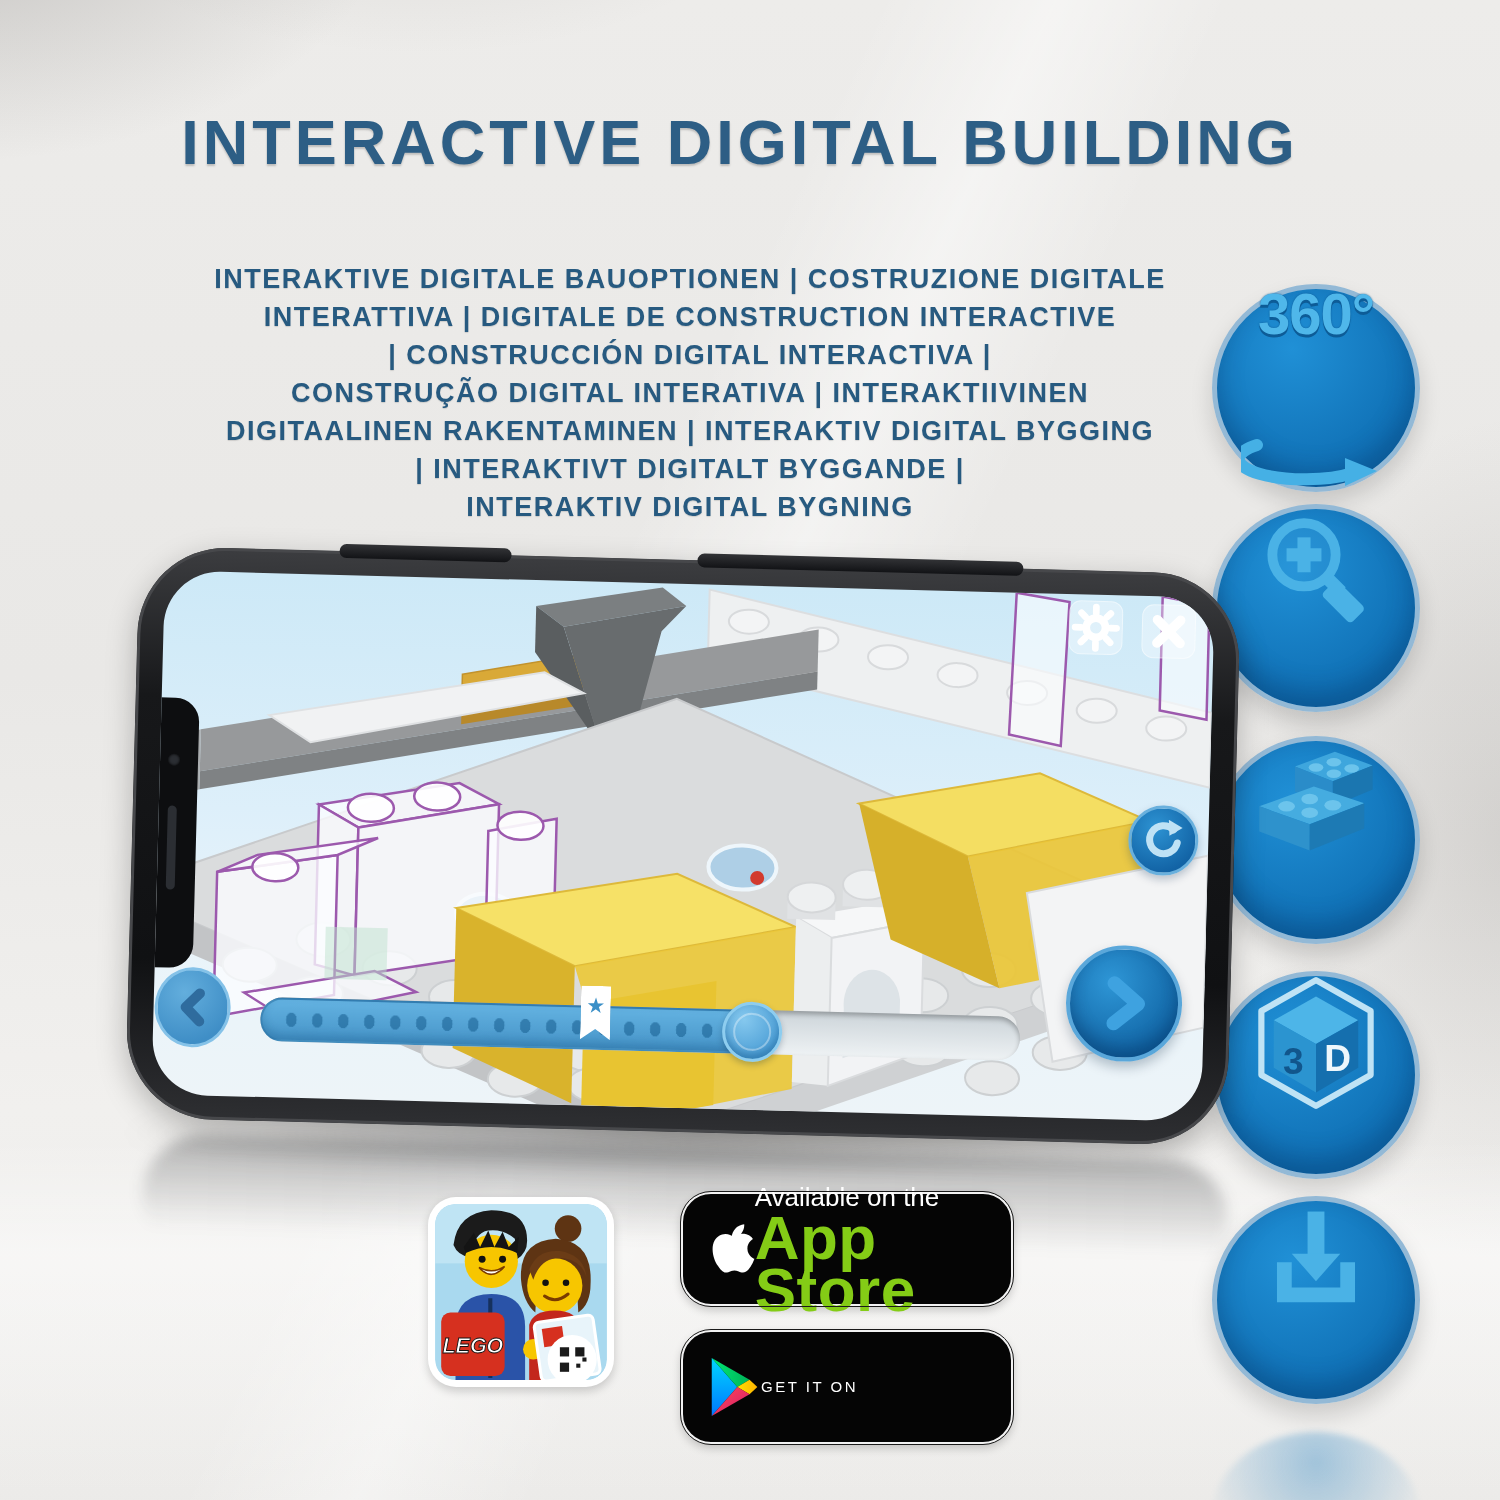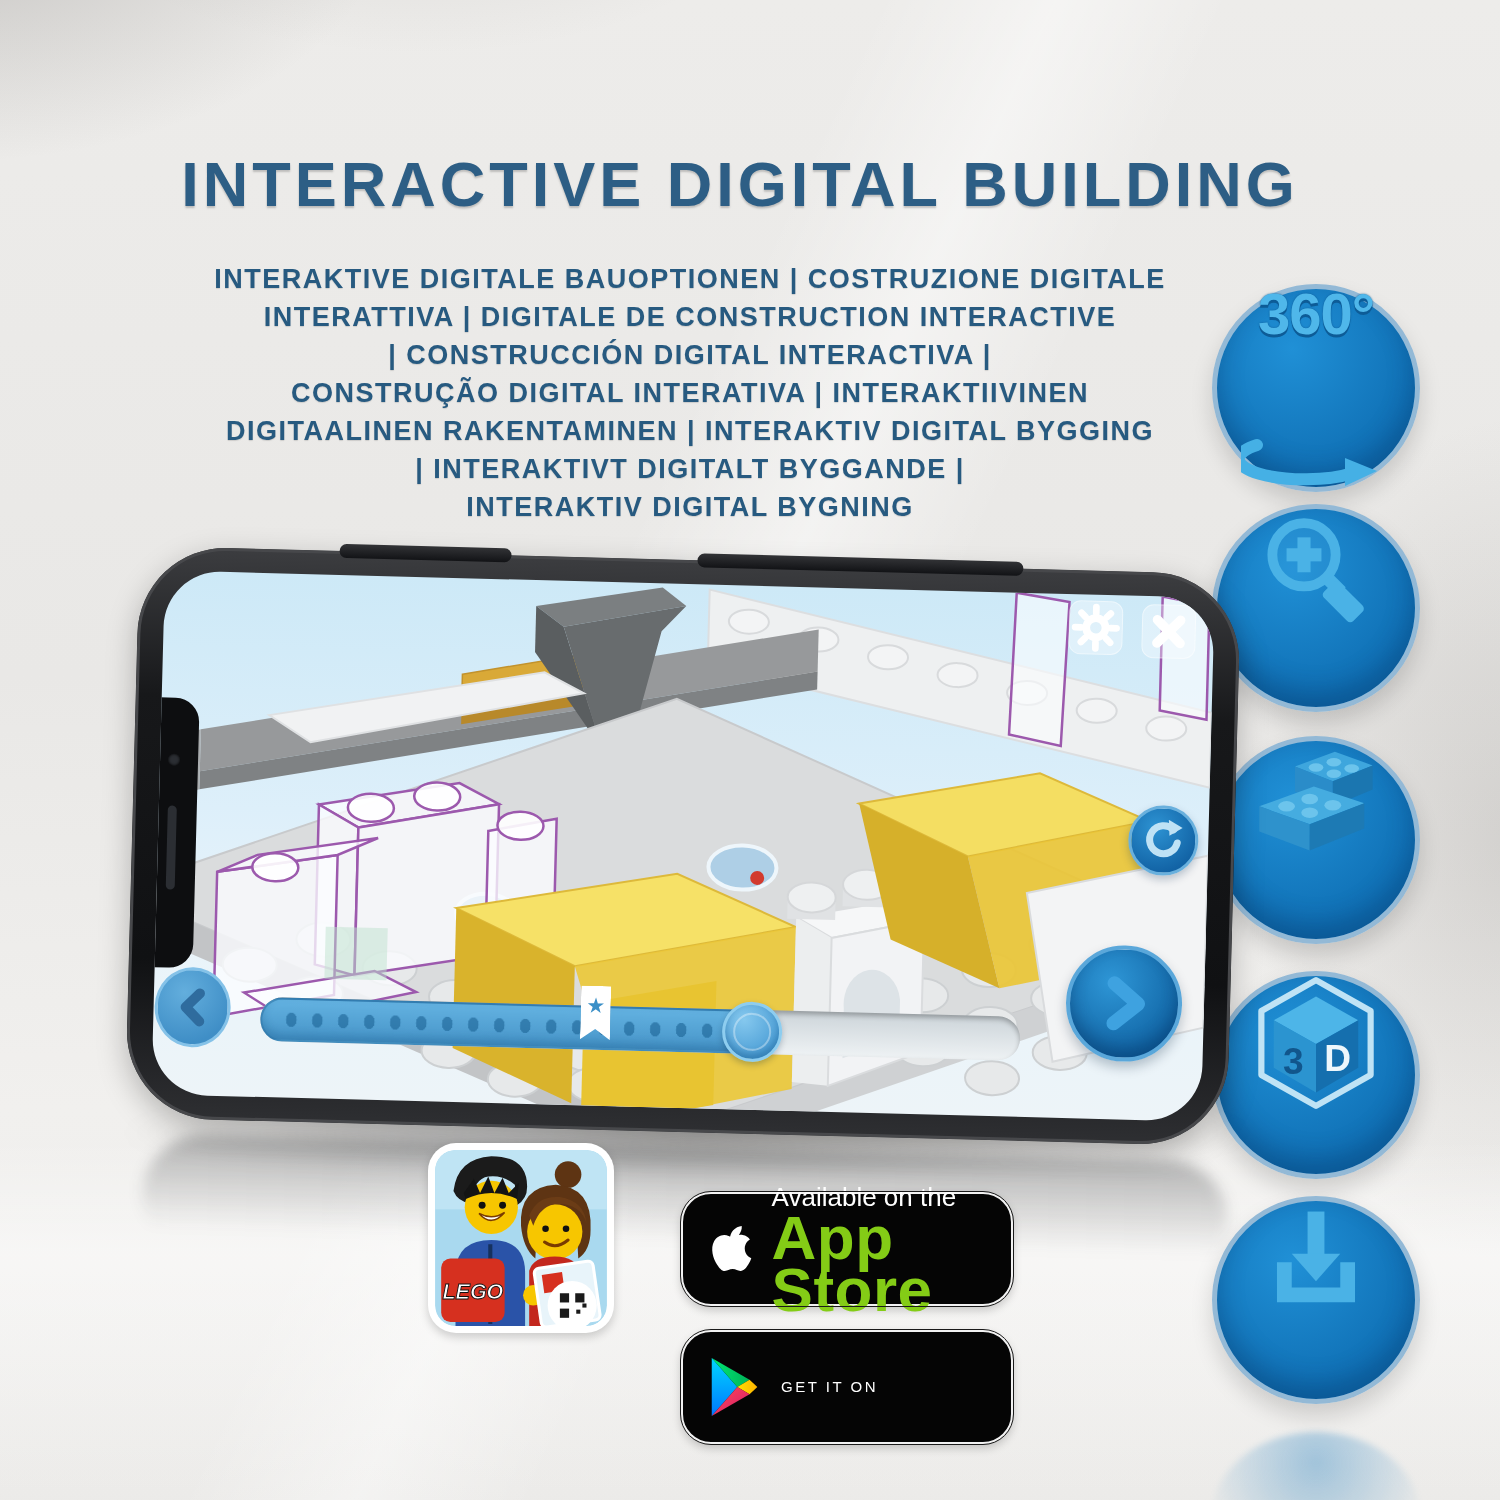--- a/index.html
+++ b/index.html
@@ -12,21 +12,21 @@
       radial-gradient(ellipse 420px 650px at 101% 56%, rgba(138,134,130,.26), rgba(138,134,130,0) 65%),
       linear-gradient(115deg, rgba(255,255,255,0) 40%, rgba(255,255,255,.45) 48%, rgba(255,255,255,0) 56%),
       linear-gradient(180deg,#edecea 0%,#e9e8e6 45%,#f1f0ee 74%,#ecebe9 100%);
   }
   .floor-gloss { position:absolute; left:0; right:0; bottom:0; height:360px;
     background:linear-gradient(180deg, rgba(255,255,255,0) 0%, rgba(255,255,255,.5) 32%, rgba(233,232,230,.1) 100%); }
 
   
   .title { position:absolute; top:106px; left:10px; width:1460px; text-align:center;
     font-size:63px; font-weight:bold; letter-spacing:4px; color:#2d5e85;
-    text-shadow:0 2px 2px rgba(70,70,70,.28);margin-top:42px; }
+    text-shadow:0 2px 2px rgba(70,70,70,.28); }
   .subtitle { position:absolute; top:260px; left:110px; width:1160px; text-align:center;
     font-size:27px; line-height:38px; font-weight:bold; letter-spacing:1.5px; color:#275a80;
     text-shadow:0 1px 1px rgba(70,70,70,.18); }
 
   
   .fcircle { position:absolute; left:1212px; width:208px; height:208px; border-radius:50%;
     background:radial-gradient(circle at 38% 30%, #2090d6, #0f6fb4 72%);
     border:5px solid #93b9d6;
     box-shadow:inset 0 -14px 26px rgba(0,30,70,.28), 0 12px 22px rgba(0,0,0,.15);
     display:flex; flex-direction:column; align-items:center; justify-content:space-between; z-index:1; }
@@ -87,26 +87,26 @@
   .handle-inner { position:absolute; inset:8px; border-radius:50%; border:2px solid rgba(255,255,255,.35); }
   .nextbtn { position:absolute; left:912px; top:350px; width:116px; height:116px; border-radius:50%;
     background:radial-gradient(circle at 38% 30%, #2e96d6, #0f62a2 78%); border:4px solid #5aa7da;
     display:flex; align-items:center; justify-content:center;
     box-shadow:inset 0 -10px 16px rgba(0,30,70,.3), 0 6px 12px rgba(0,30,60,.25); z-index:6; }
   .phone-reflect { position:absolute; left:142px; top:1148px; width:1086px; height:120px; border-radius:60px;
     background:linear-gradient(180deg, rgba(35,38,42,.30), rgba(35,38,42,0) 78%);
     filter:blur(7px); transform:rotate(1.5deg); z-index:2; }
 
   
-  .appicon { position:absolute; left:428px; top:1143px; width:186px; height:190px; border-radius:28px;
+  .appicon { position:absolute; left:428px; top:1197px; width:186px; height:190px; border-radius:28px;
     background:#fff; padding:7px; box-shadow:0 4px 10px rgba(0,0,0,.18); z-index:4; }
   .appicon svg { display:block; border-radius:20px; }
   .storebadge { position:absolute; left:681px; width:332px; height:114px; background:#050505;
     border:2px solid #f2f2f2; outline:1px solid #1a1a1a; border-radius:30px;
-    display:flex; align-items:center; padding-left:24px; gap:20px; z-index:4;
+    display:flex; align-items:center; padding-left:24px; z-index:4;
     box-shadow:0 4px 10px rgba(0,0,0,.2); }
   .storebadge.apple { top:1192px; }
   .storebadge.google { top:1330px; }
   .badge-l1 { color:#fff; font-size:26px; line-height:30px; }
   .badge-l1.caps { font-size:15px; letter-spacing:2.5px; }
   .badge-l2 { color:#84cc16; font-size:62px; font-weight:bold; line-height:52px; letter-spacing:0.5px; }
 </style>
 </head>
 <body>
 

